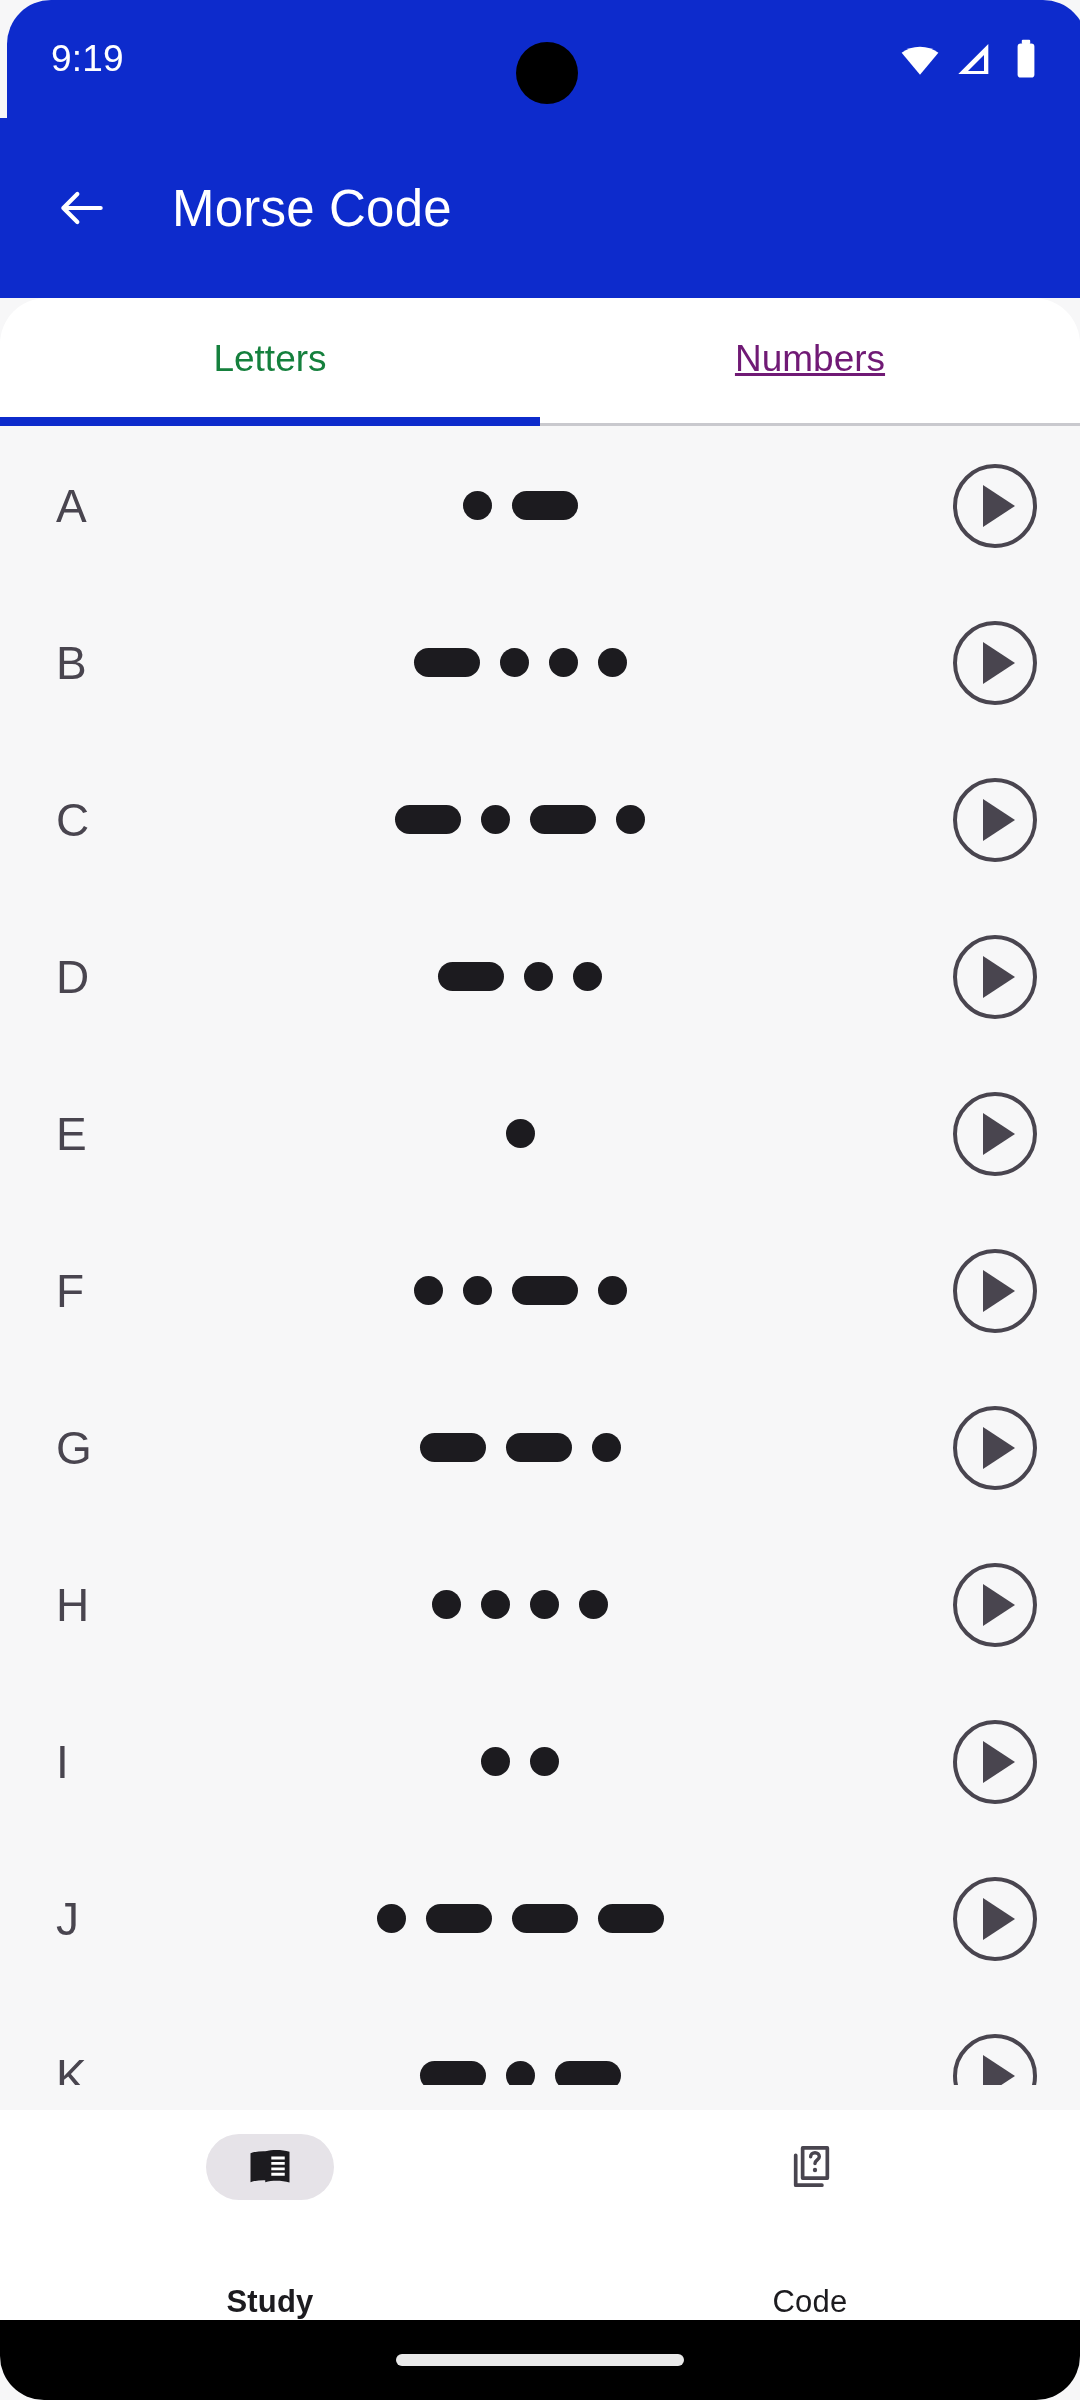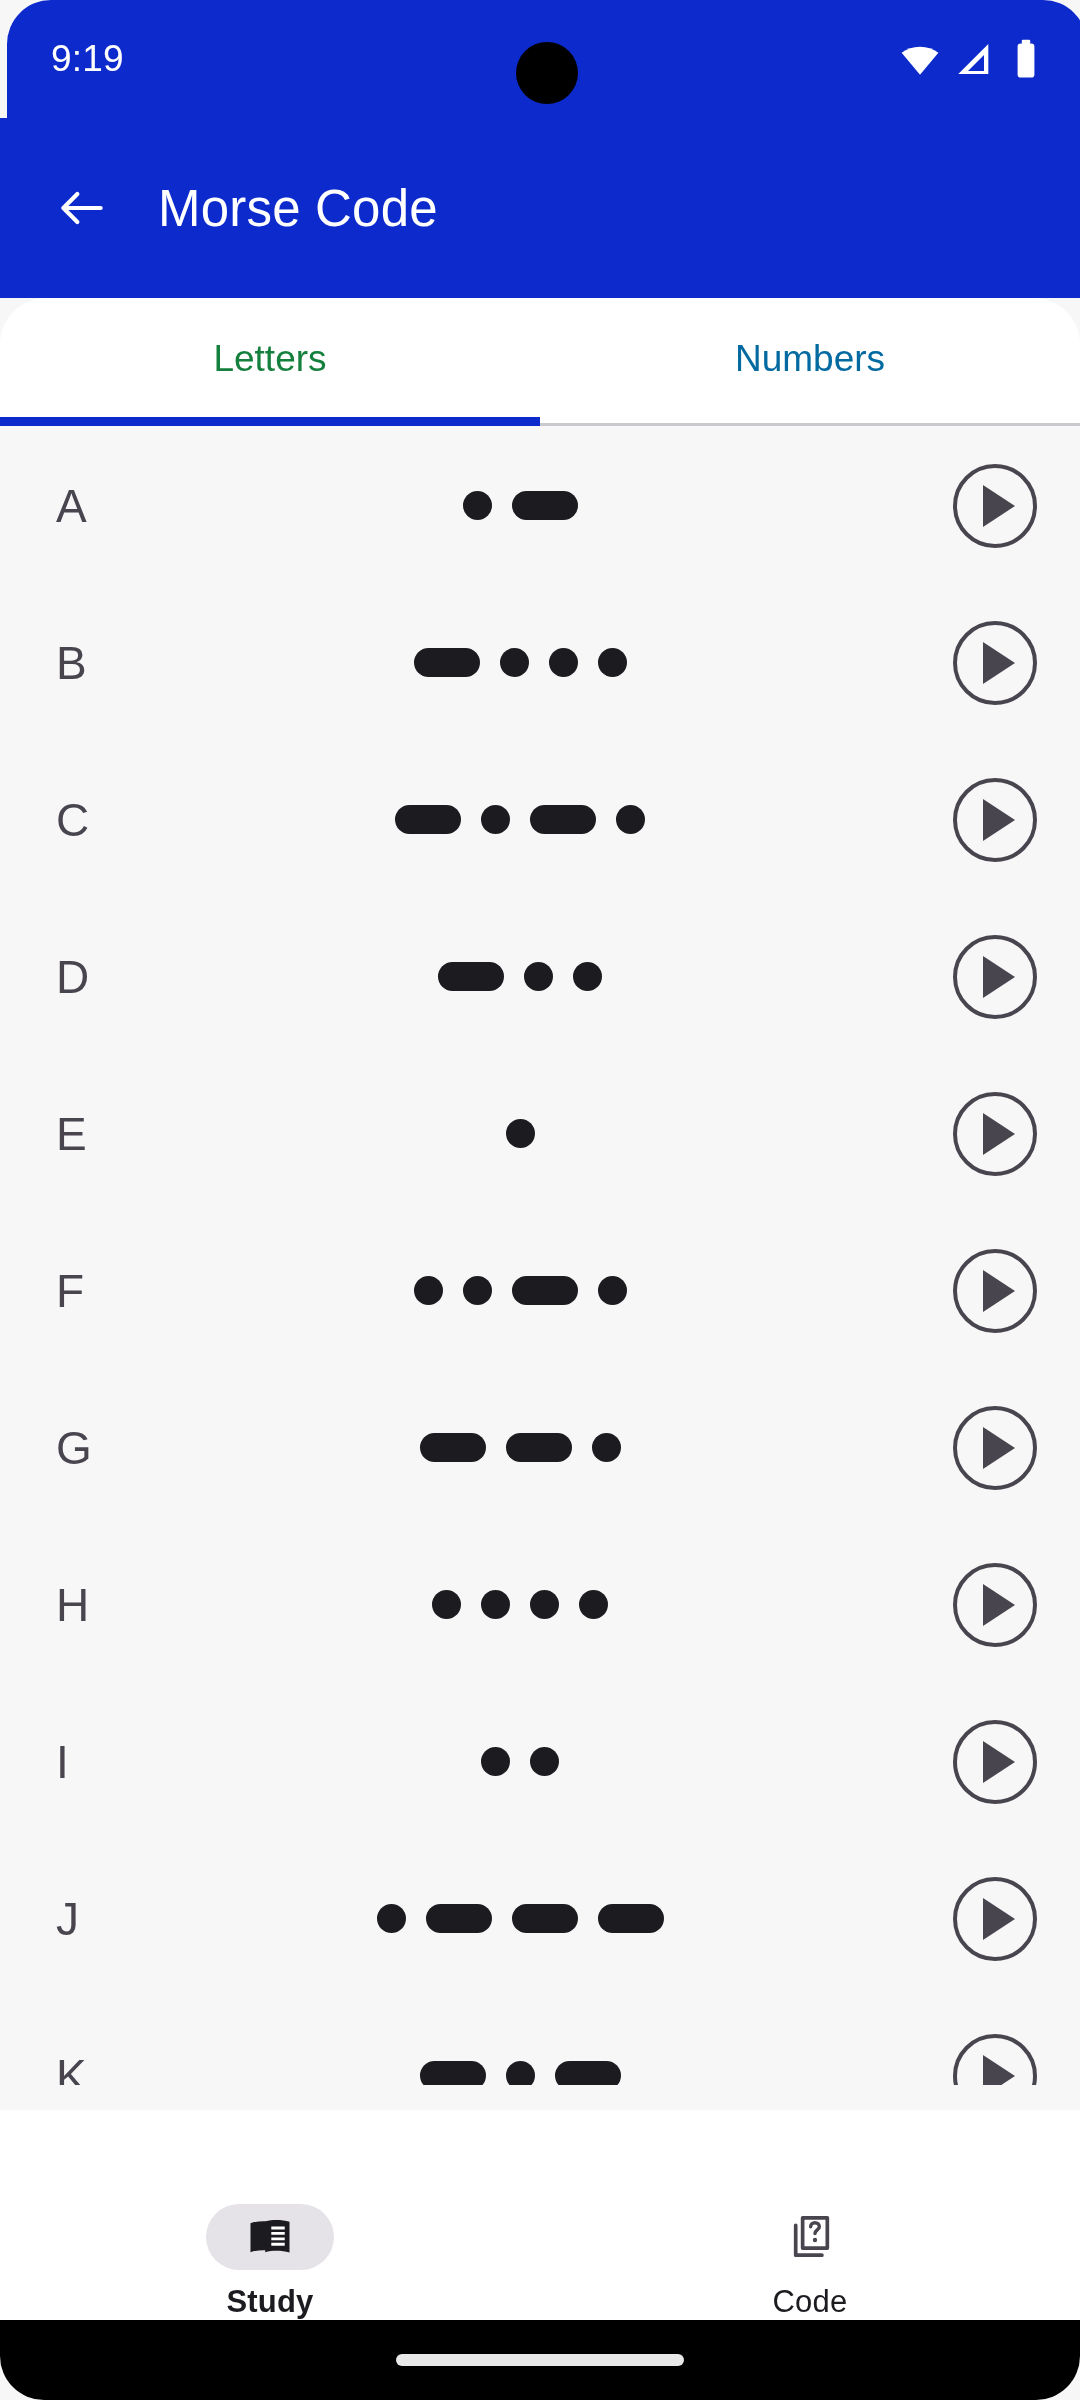--- a/index.html
+++ b/index.html
@@ -50,21 +50,21 @@
   }
   #back-btn {
     width: 84px; height: 84px;
     display: flex; align-items: center; justify-content: center;
     cursor: pointer; border: none; background: transparent;
   }
   #app-title {
     color: #FFFFFF;
     font-size: 51px;
     font-weight: 400;
-    margin-left: 34px;
+    margin-left: 48px;
     letter-spacing: .2px;
   }
 
   
   #tabs-wrap {
     position: absolute; top: 298px; left: 0;
     width: 1080px; height: 128px;
     background: #FFFFFF;
     border-top-left-radius: 46px;
     border-top-right-radius: 46px;
@@ -75,21 +75,21 @@
     flex: 1 1 50%;
     display: flex; align-items: center; justify-content: center;
     font-size: 37px;
     cursor: pointer;
     position: relative;
     background: transparent; border: none;
     font-family: "Liberation Sans", sans-serif;
     padding-bottom: 6px;
   }
   .tab.active { color: #15803d; }
-  .tab.inactive { color: #0369a1; }
+  .tab.inactive { color: #701a75; text-decoration: underline; }
   #tab-underline-row {
     position: absolute; top: 417px; left: 0;
     width: 1080px; height: 10px;
     display: flex;
   }
   #tab-ind-active {
     width: 540px; height: 9px; background: #0D2BCC;
   }
   #tab-ind-rest {
     width: 540px; height: 9px; background: transparent;
@@ -154,21 +154,21 @@
   
   #bottomnav {
     position: absolute; top: 2110px; left: 0;
     width: 1080px; height: 210px;
     background: #FFFFFF;
     display: flex;
   }
   .nav-item {
     flex: 1 1 33.333%;
     display: flex; flex-direction: column;
-    align-items: center; justify-content: flex-end;
+    align-items: center; justify-content: space-between;
     cursor: pointer; gap: 0;
     background: transparent; border: none;
     padding-top: 24px;
   }
   .nav-pill {
     width: 128px; height: 66px; border-radius: 33px;
     display: flex; align-items: center; justify-content: center;
     margin-bottom: 14px;
   }
   .nav-pill.sel { background: #E6E3E8; }

